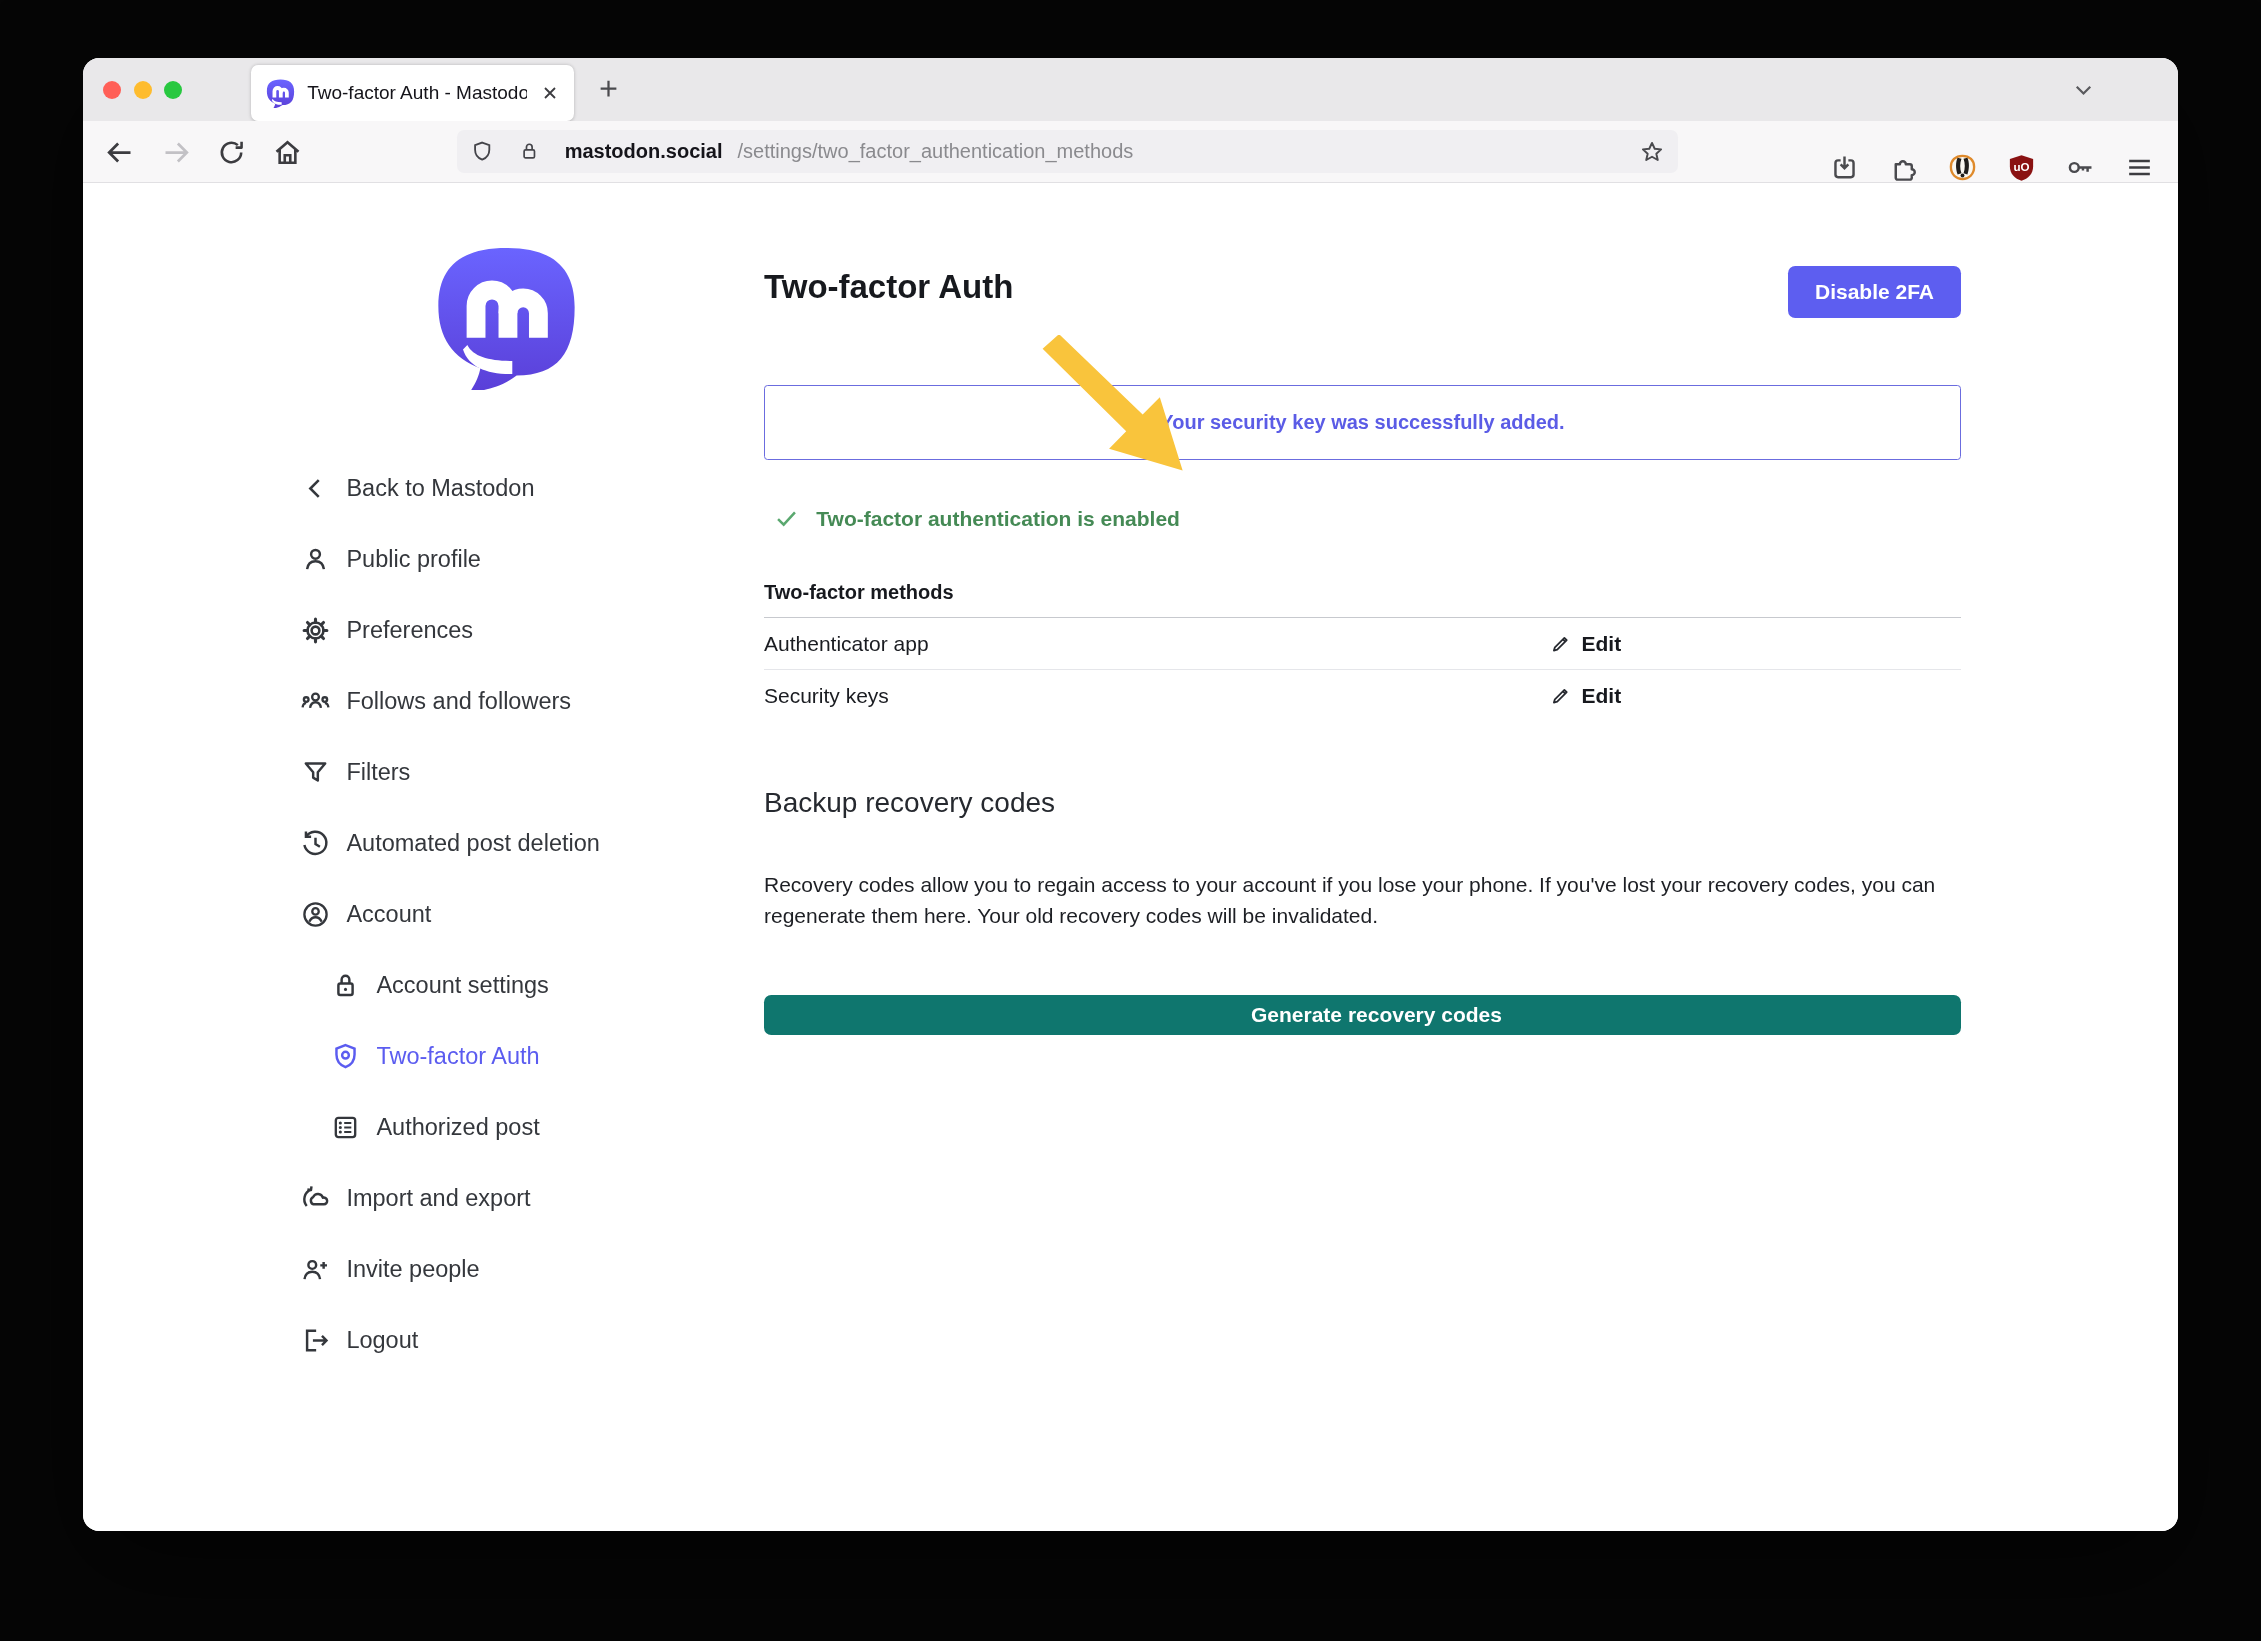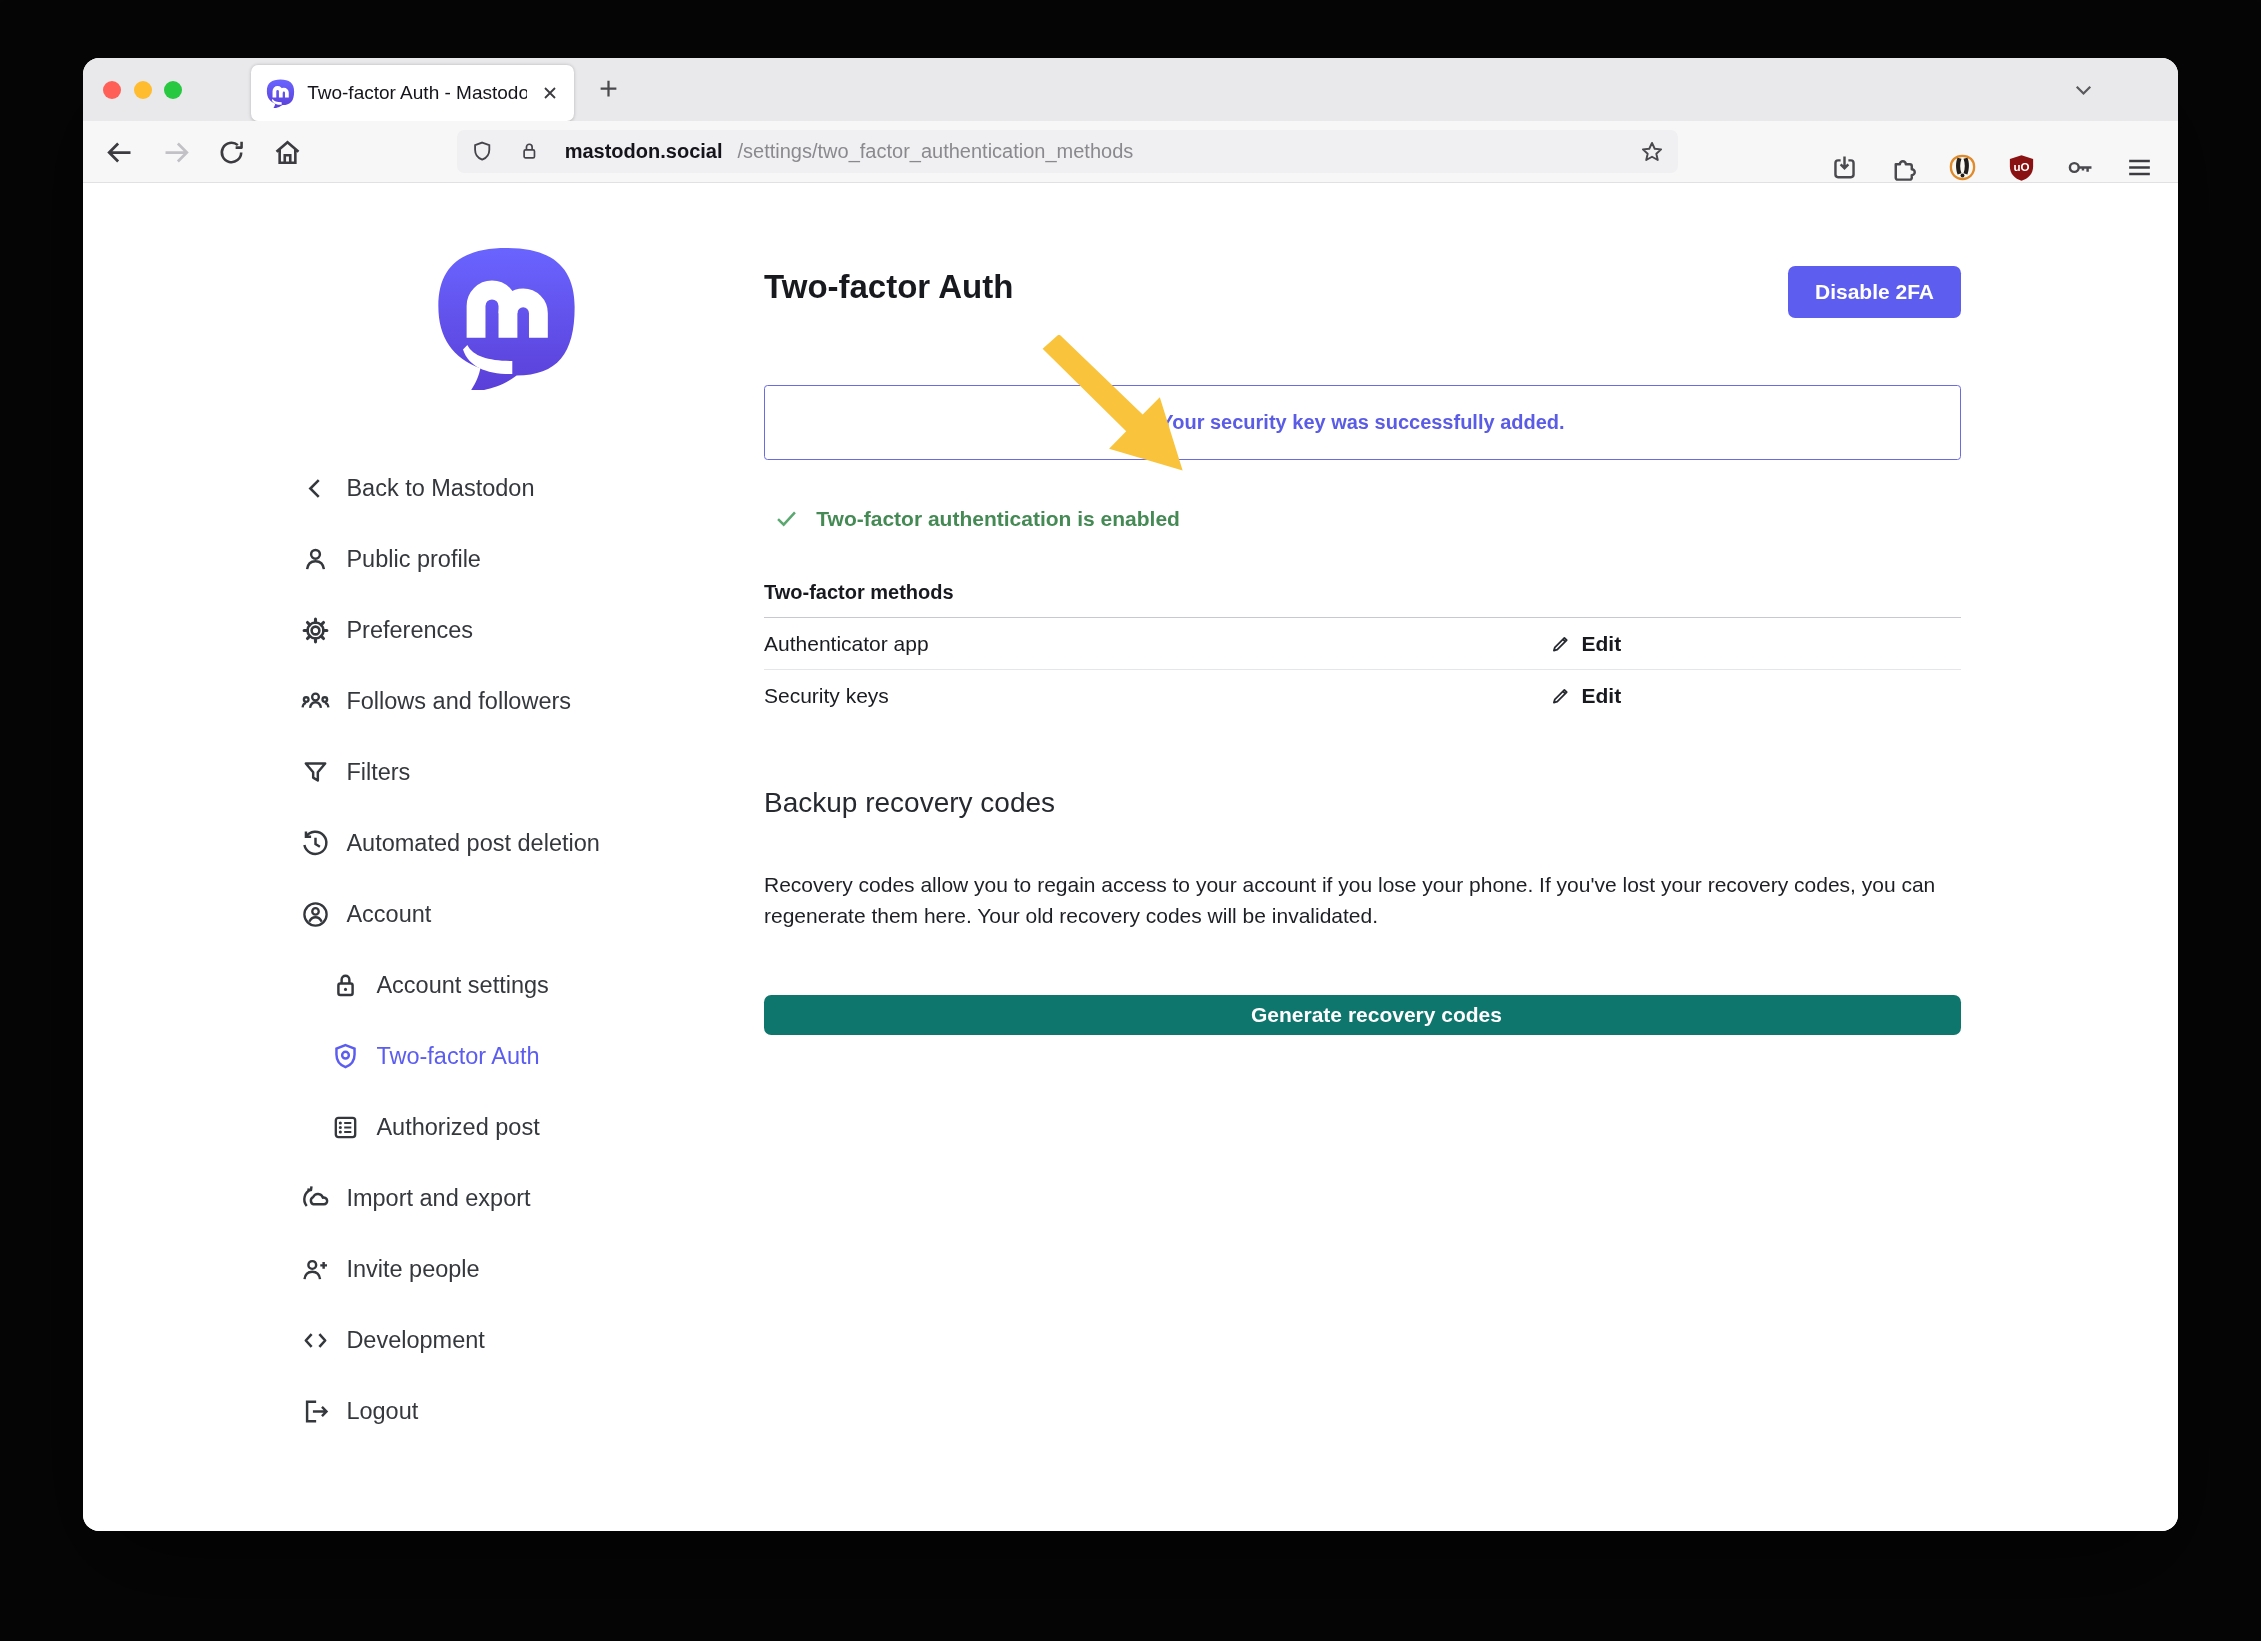--- a/index.html
+++ b/index.html
@@ -302,26 +302,20 @@
             </svg>
           <span>Import and export</span>
         </div>
         <div class="nav-item">
           <svg viewBox="0 0 24 24" stroke="currentColor" stroke-width="1.9" fill="none">
               <circle cx="9.5" cy="8.5" r="3"></circle>
               <path d="M3.5,19.5 c0.5,-4 2.8,-5.8 6,-5.8 s5.5,1.8 6,5.8"></path>
               <path d="M18.3,6.2 v5.2 M15.7,8.8 h5.2"></path>
             </svg>
           <span>Invite people</span>
-        </div>
-        <div class="nav-item">
-          <svg viewBox="0 0 24 24" stroke="currentColor" stroke-width="2" fill="none" stroke-linejoin="round">
-              <path d="M9,7 L4.5,12 L9,17 M15,7 L19.5,12 L15,17"></path>
-            </svg>
-          <span>Development</span>
         </div>
         <div class="nav-item">
           <svg viewBox="0 0 24 24" stroke="currentColor" stroke-width="1.9" fill="none">
               <path d="M12.5,4.5 H5.5 V19.5 H12.5"></path>
               <path d="M10,12 H20.5 M17,8.5 L20.5,12 L17,15.5"></path>
             </svg>
           <span>Logout</span>
         </div>
       </nav>
 

